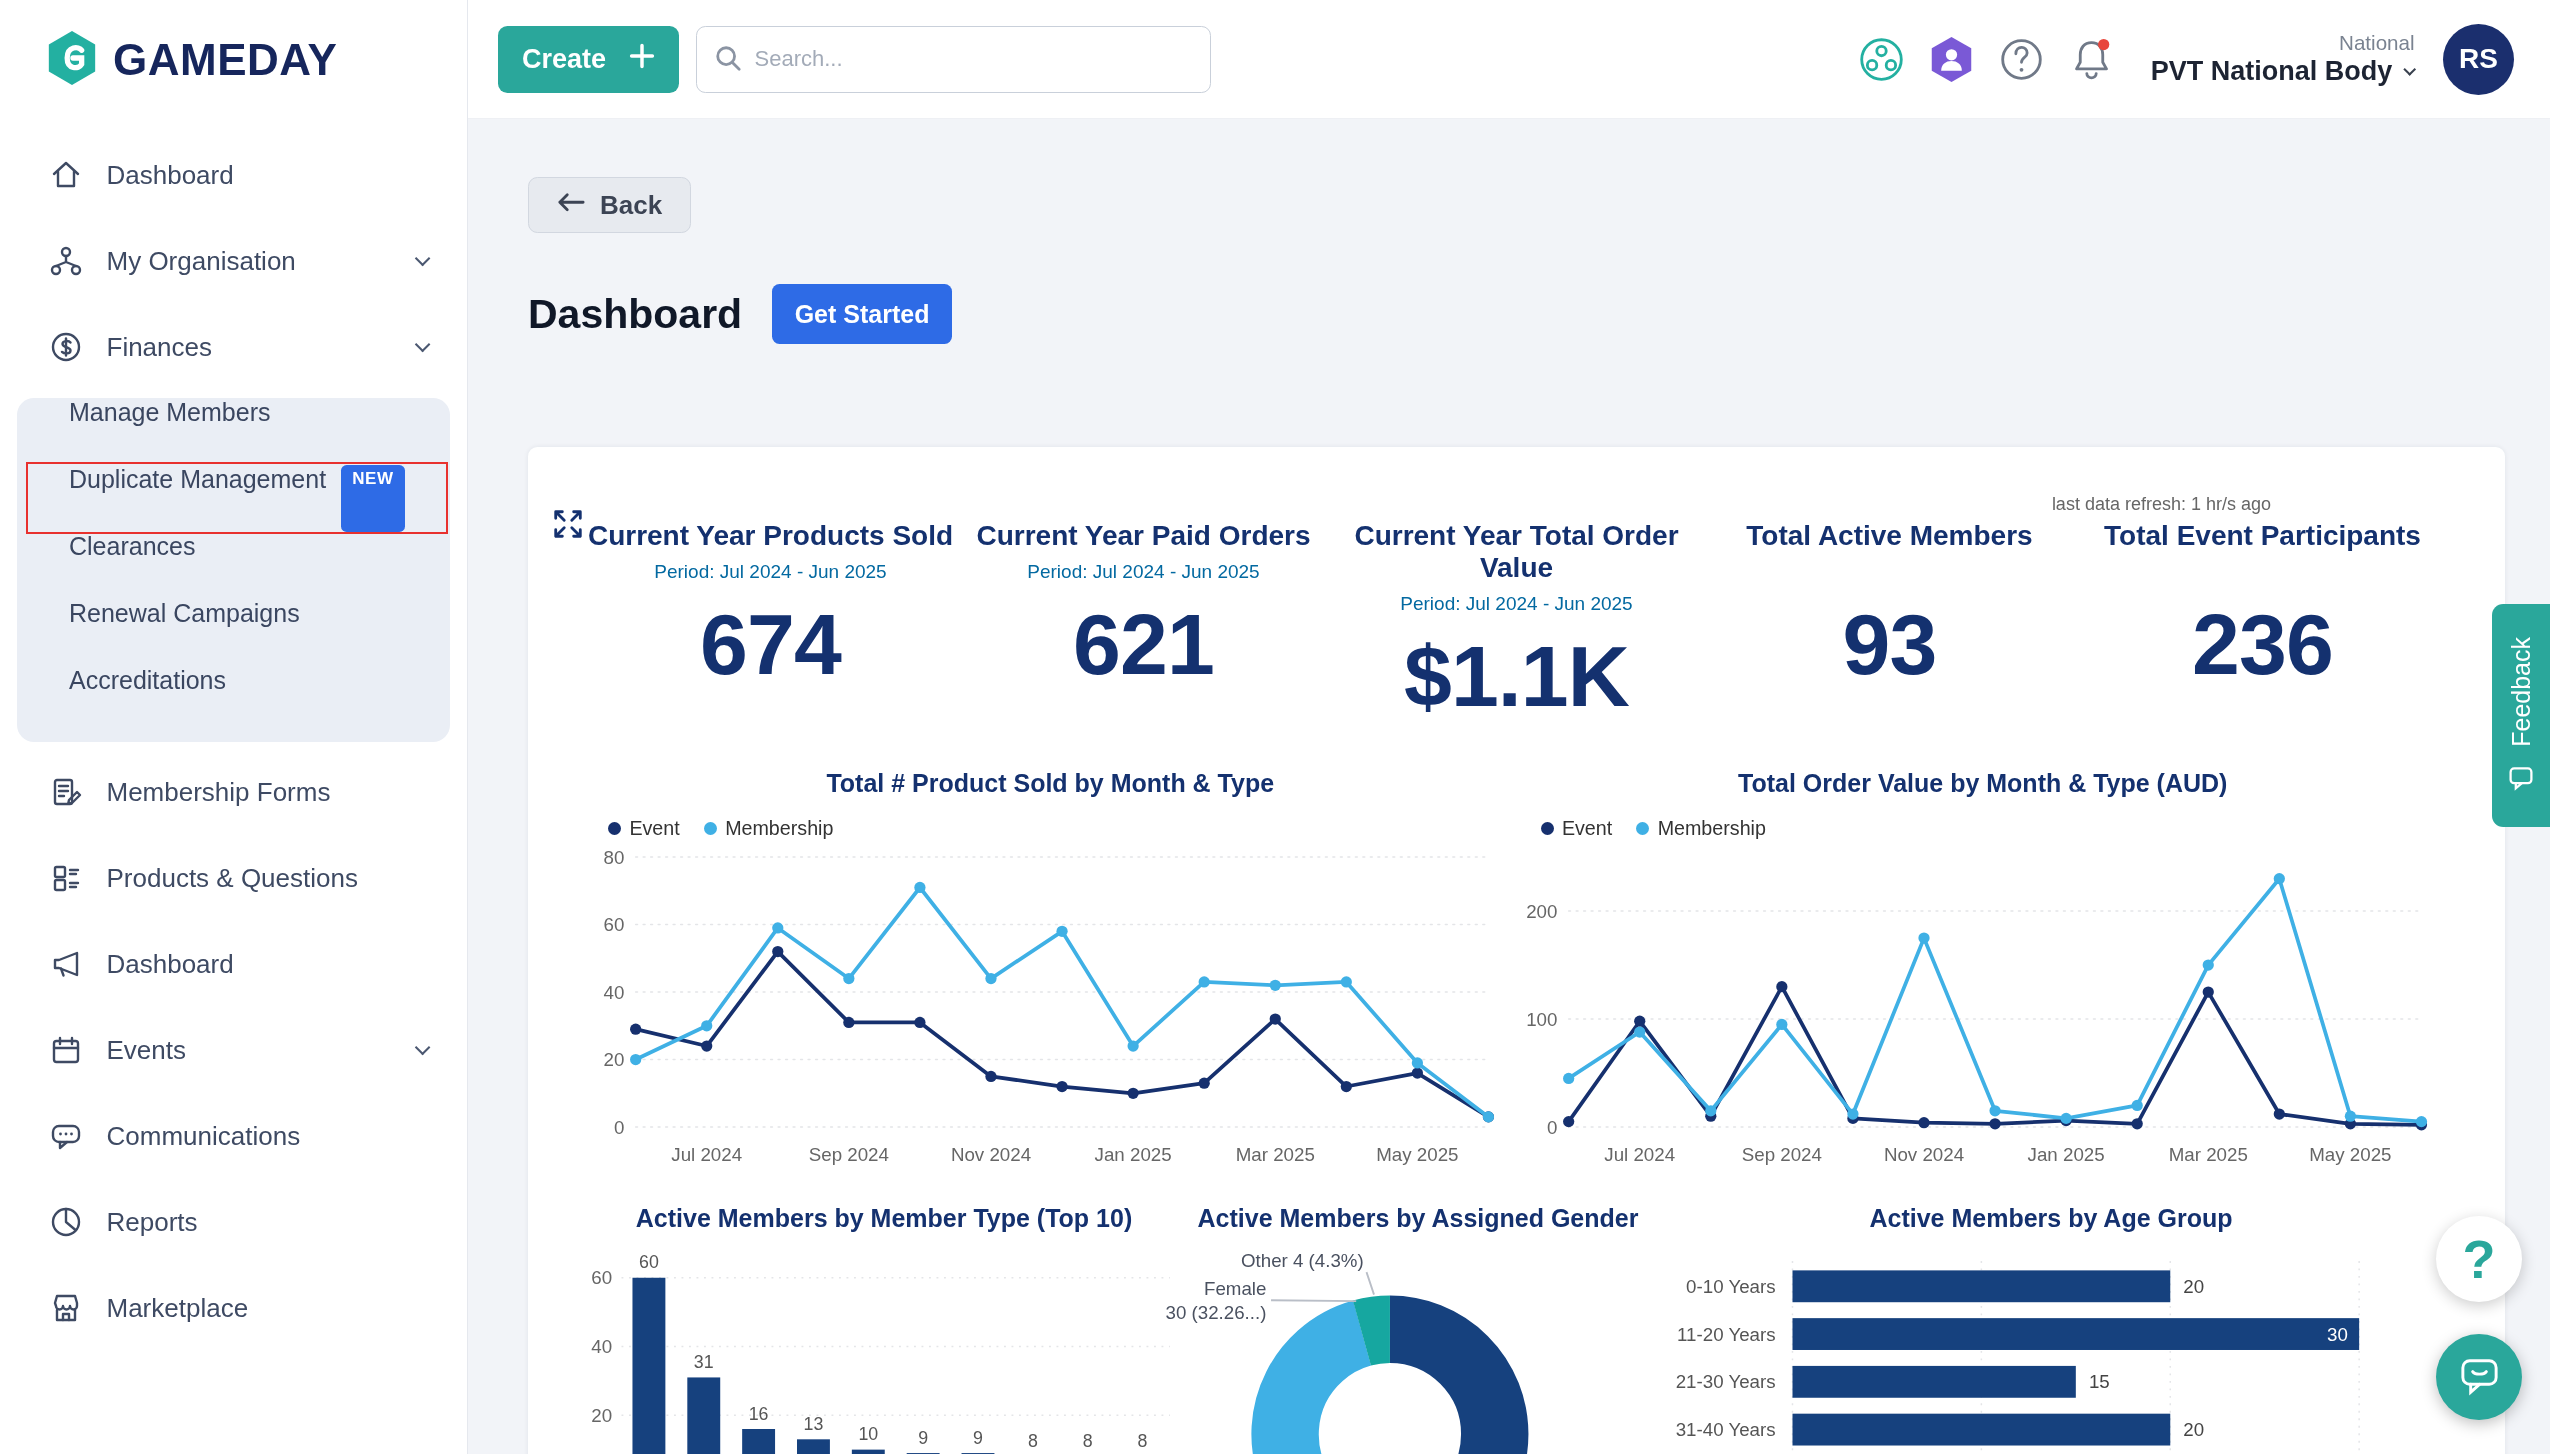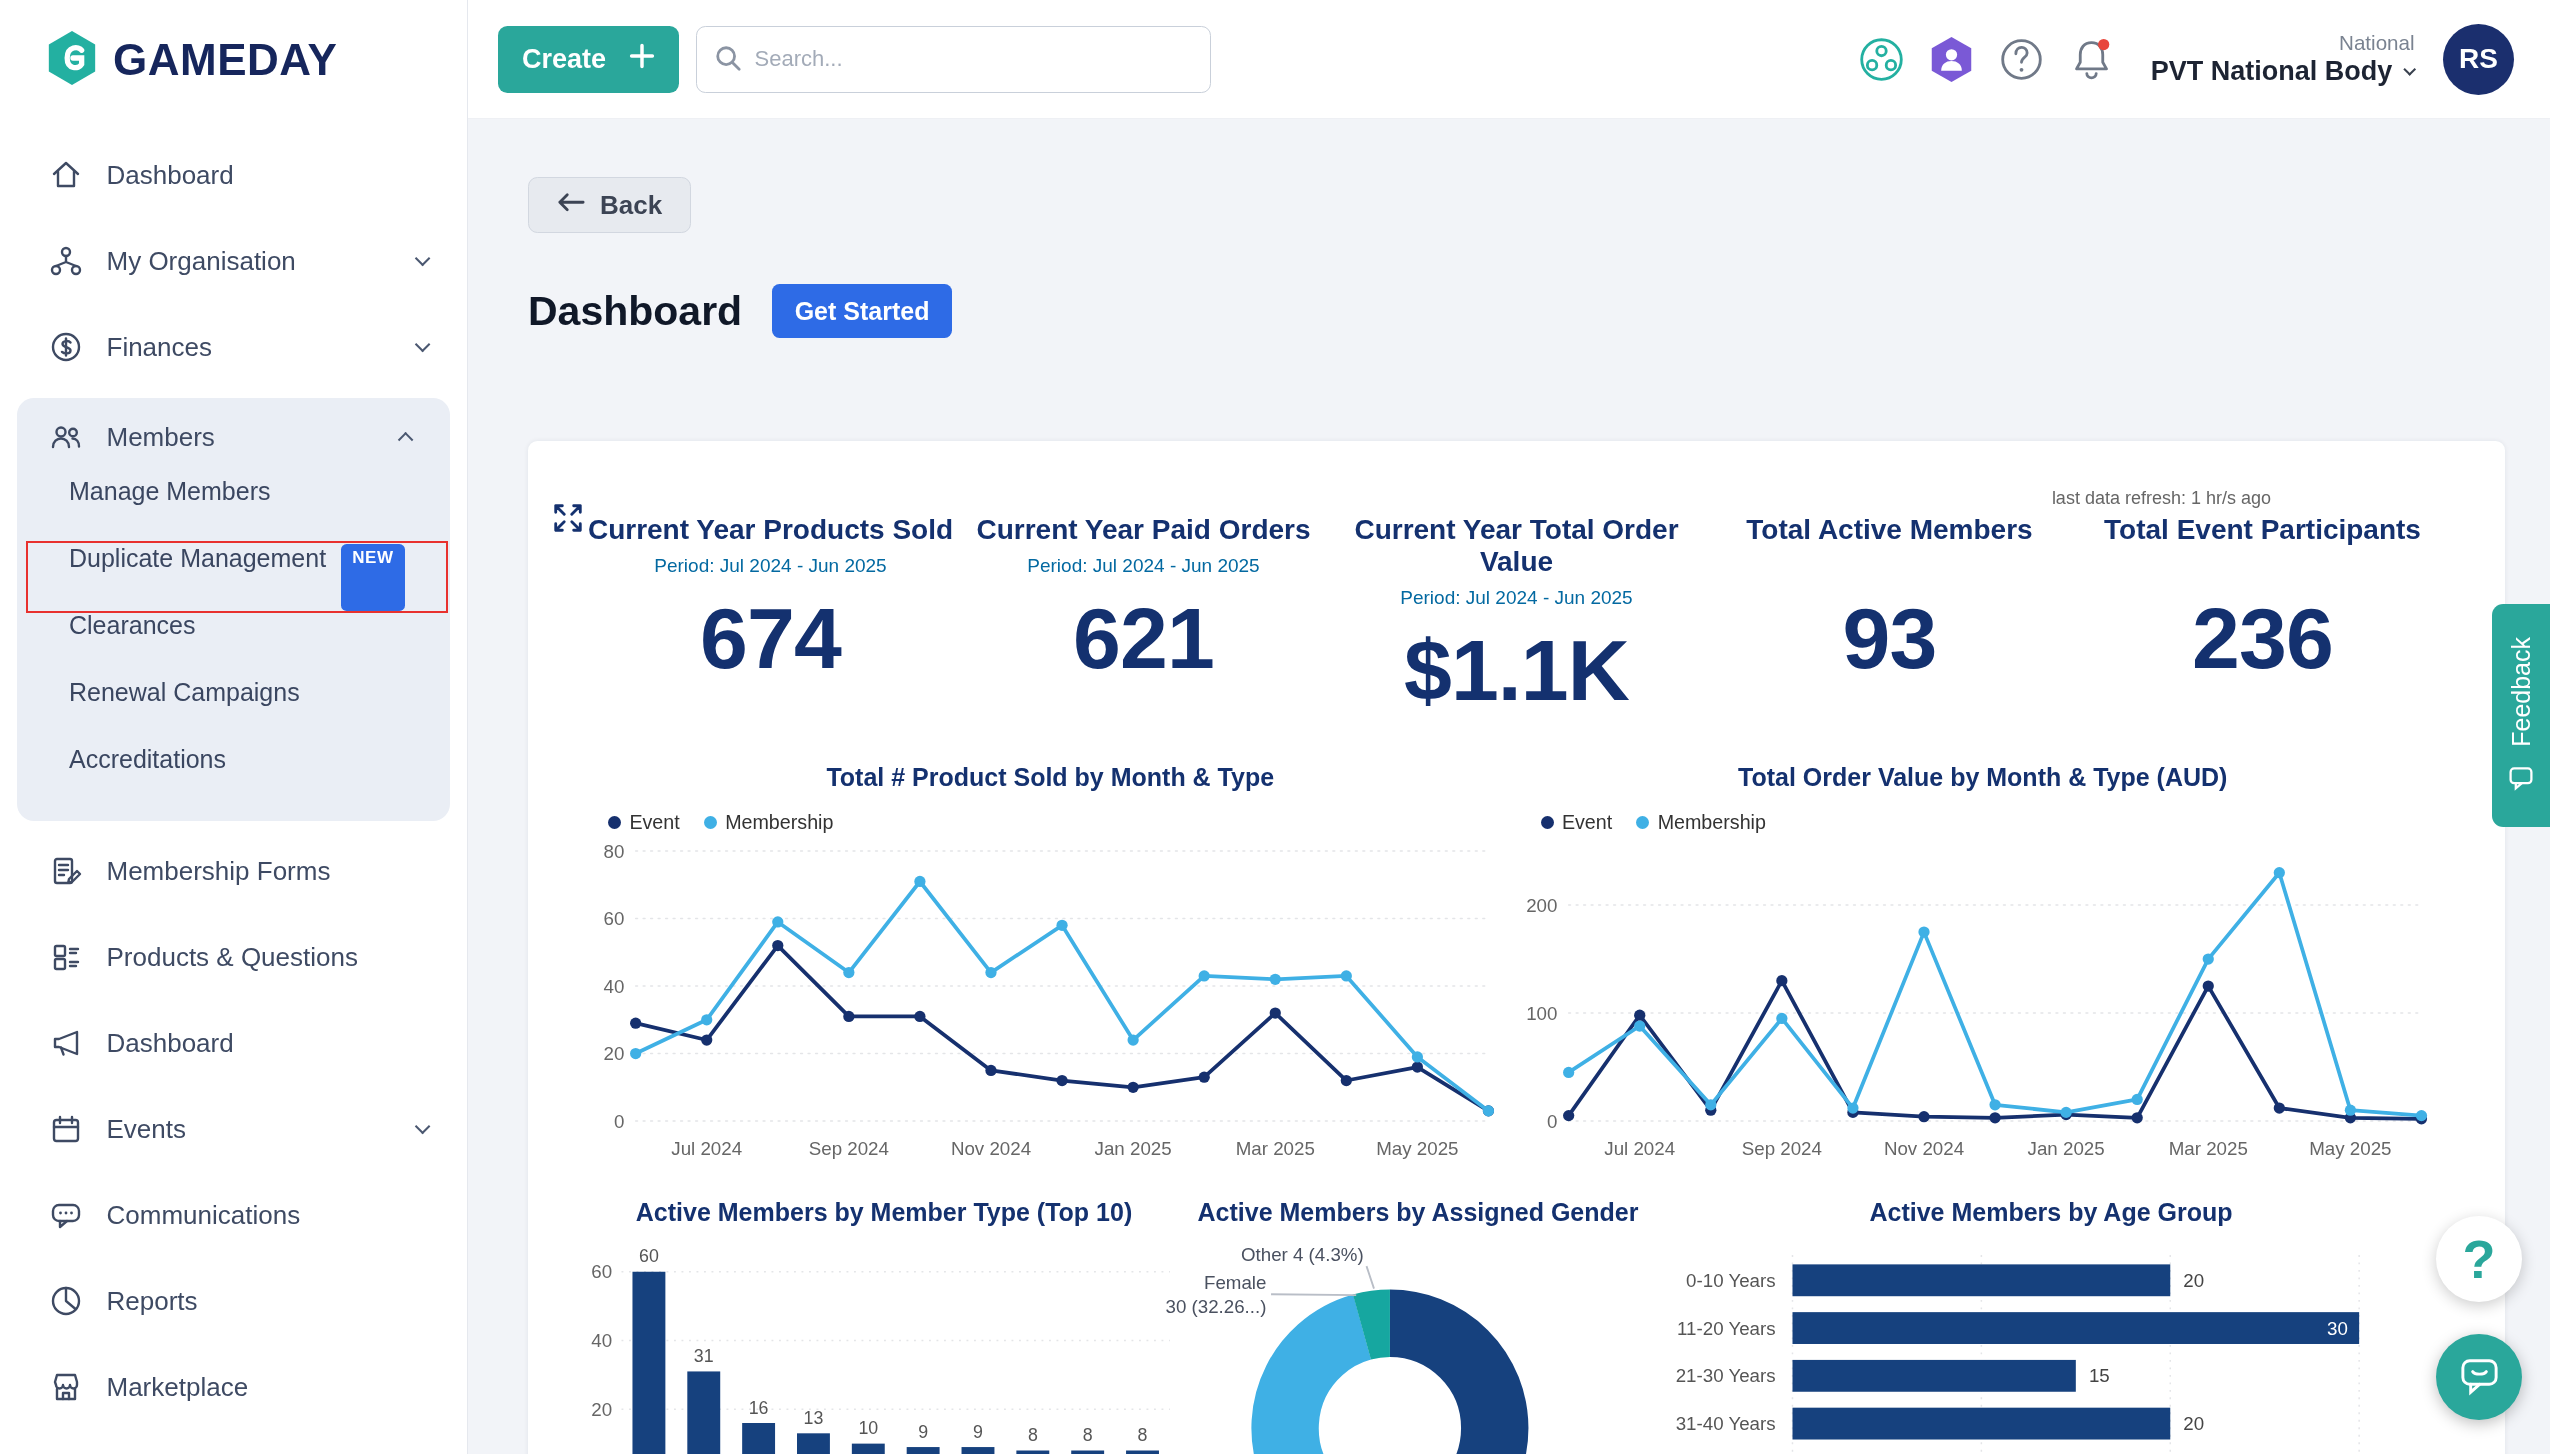--- a/index.html
+++ b/index.html
@@ -37,21 +37,21 @@
 .account-row{display:flex;align-items:center;gap:13px;margin-top:1.9px;}
 .account-row .name{font-size:27px;font-weight:700;color:#1d2433;}
 .chev.tiny{width:9.4px;height:9.4px;border-width:2.2px;transform:rotate(45deg);margin-top:-3.7px;border-color:#39414f;}
 .avatar{width:71px;height:71px;border-radius:50%;background:#1b2f6e;color:#fff;display:flex;align-items:center;justify-content:center;font-size:28px;font-weight:700;margin-left:9.4px;cursor:pointer;flex:none;}
 
 
 .main{position:absolute;left:468px;top:119px;right:0;padding:58px 45px 0 60px;}
 .back-btn{display:inline-flex;align-items:center;gap:15px;height:56px;padding:0 28px;background:#e7eaef;border:0.9px solid #d2d7e0;border-radius:9.4px;font-size:26px;font-weight:600;color:#3c4454;}
 .title-row{display:flex;align-items:center;gap:30px;margin-top:51px;}
 .page-title{font-size:41px;font-weight:700;color:#101828;}
-.get-started{height:54px;padding:0 22.5px;background:#2e6be6;border:none;border-radius:7.5px;color:#fff;font-size:25px;font-weight:600;}
+.get-started{height:60px;padding:0 22.5px;background:#2e6be6;border:none;border-radius:7.5px;color:#fff;font-size:25px;font-weight:600;}
 .card{position:relative;margin-top:103px;background:#fff;border-radius:9.4px;box-shadow:0 0.9px 5.6px rgba(25,39,70,.08);padding:47px 56px 56px;height:1312px;}
 .expand-icon{position:absolute;left:22.5px;top:60px;cursor:pointer;}
 .refresh-note{position:absolute;right:234px;top:47px;font-size:18px;color:#666;}
 
 .kpi-row{display:flex;margin-top:26px;}
 .kpi{flex:1;text-align:center;}
 .kpi-title{font-size:28px;font-weight:700;color:#14316f;}
 .kpi-period{font-size:19px;color:#0369a1;margin-top:9.4px;min-height:22.5px;}
 .kpi-value{font-size:86px;font-weight:700;color:#14316f;margin-top:11.2px;letter-spacing:-0.9px;}
 
@@ -122,32 +122,20 @@
             <circle cx="17" cy="17" r="13"></circle>
             <path d="M21.5 12.5 c-1.5-2-8-2.3-8 1.5 c0 3.8 8 2.7 8 6.5 c0 3.8-6.5 3.4-8.5 1.4"></path>
             <path d="M17 8.5 v17"></path>
           </svg>
       </span>
       <span class="label">Finances</span>
       <span class="chev down"></span>
     </div>
 
     <div class="members-block">
-      <div class="nav-item">
-        <span class="icon">
-          <svg width="34" height="34" viewBox="0 0 34 34" fill="none" stroke="#3e4a63" stroke-width="2.4" stroke-linecap="round" stroke-linejoin="round">
-              <circle cx="12" cy="12" r="4.5"></circle>
-              <path d="M4 27 c0-5.5 4-8.5 8-8.5 s8 3 8 8.5"></path>
-              <circle cx="24" cy="12.5" r="3.8"></circle>
-              <path d="M23.5 18.5 c4 0 6.5 3.2 6.5 8"></path>
-            </svg>
-        </span>
-        <span class="label">Members</span>
-        <span class="chev up"></span>
-      </div>
 
       <div class="sub-item">
         <span>Manage Members</span>
       </div>
 
       <div class="sub-item">
         <span>Duplicate Management</span>
         <span class="new-badge">NEW</span>
         <div class="annotation-overlay"></div>
       </div>

